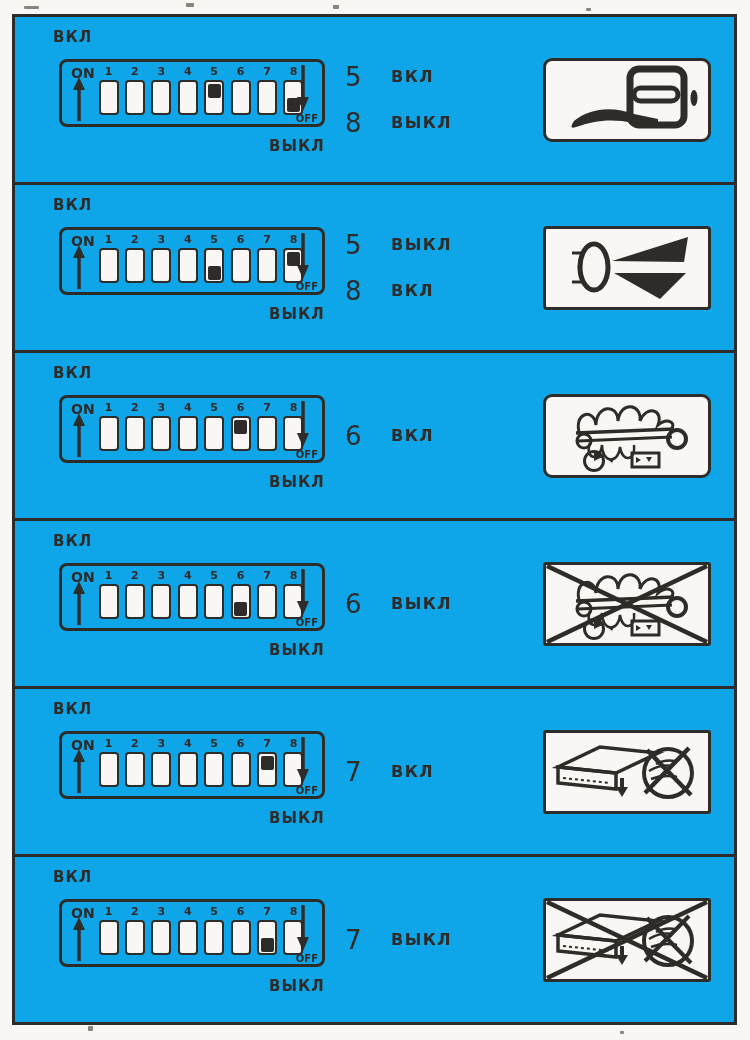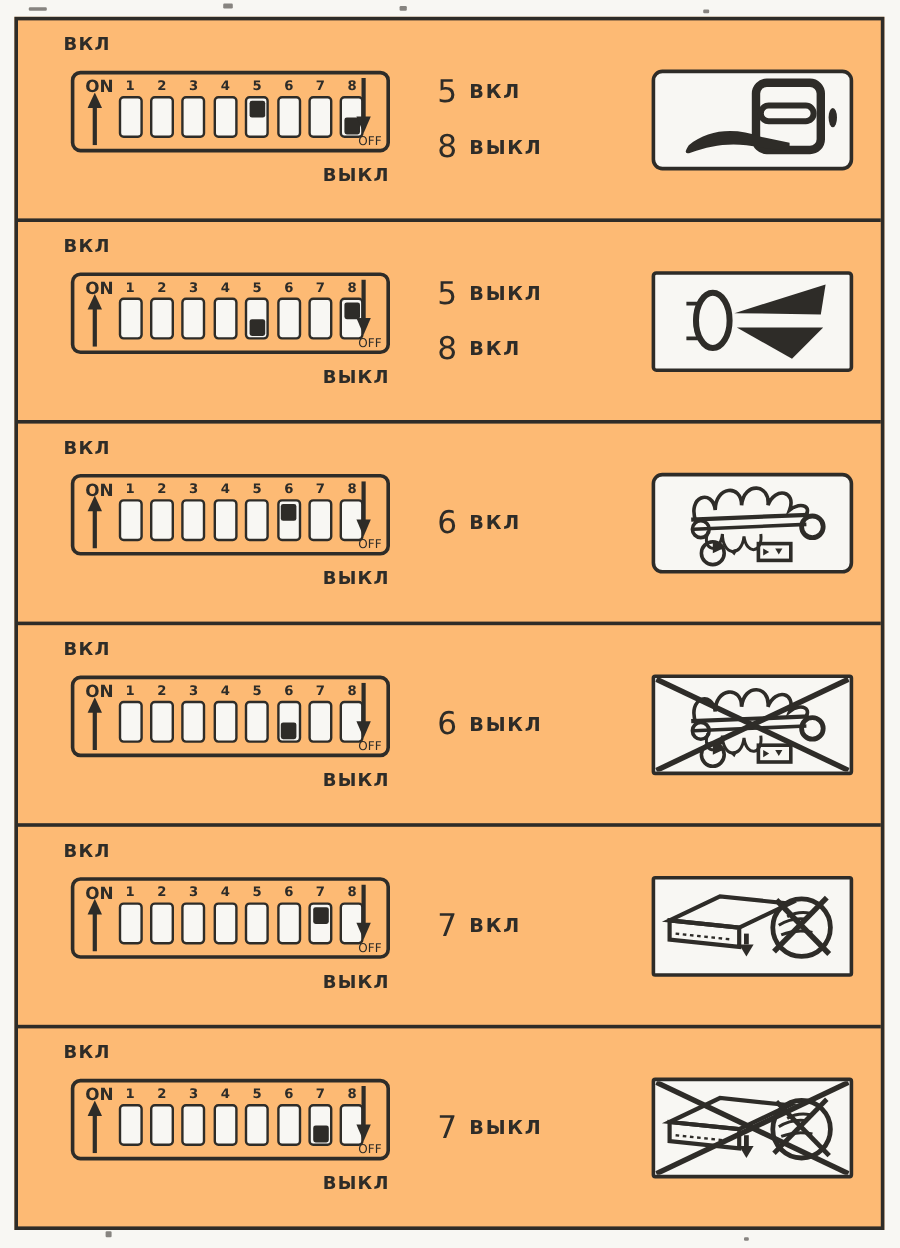--- a/index.html
+++ b/index.html
@@ -5,37 +5,36 @@
   html,body{margin:0;padding:0;}
   body{
     width:750px;height:1040px;position:relative;overflow:hidden;
     background:#f8f7f3;
     font-family:"DejaVu Sans", sans-serif;
     color:#2e2c28;
   }
   .outer{
     position:absolute;left:12px;top:14px;width:719px;height:1005px;
     border:3.5px solid #2e2c28;display:flex;flex-direction:column;
-    background:#fdba74;
-    text-align:right;
+    background:#0ea5e9;
   }
   .row{position:relative;flex:1;}
   .row + .row{border-top:3px solid #2e2c28;}
 
   .vkl{position:absolute;left:38px;top:11px;font-size:15px;font-weight:700;letter-spacing:1px;}
   .vykl{position:absolute;left:254px;top:120px;font-size:15px;font-weight:700;letter-spacing:1px;}
 
   .panel{
     position:absolute;left:44px;top:42px;width:266px;height:68px;
     border:3px solid #2e2c28;border-radius:8px;box-sizing:border-box;
   }
   .on-text{position:absolute;left:9px;top:3px;font-size:14px;font-weight:700;}
   .up-arrow{position:absolute;left:10px;top:15px;}
   .down-arrow{position:absolute;right:11px;top:3px;}
-  .off-text{position:absolute;right:4px;bottom:0px;font-size:10px;font-weight:400;}
+  .off-text{position:absolute;right:4px;bottom:0px;font-size:10px;font-weight:700;}
   .sw-strip{
     position:absolute;left:36px;top:3px;width:206px;height:56px;
     display:flex;justify-content:space-between;
   }
   .sw-cell{width:21px;display:flex;flex-direction:column;align-items:center;}
   .sw-num{font-size:11px;font-weight:600;height:14px;line-height:14px;}
   .sw-body{
     width:16px;height:31px;border:2.5px solid #2e2c28;border-radius:4px;
     position:relative;margin-top:1px;background:#f8f7f3;
   }

